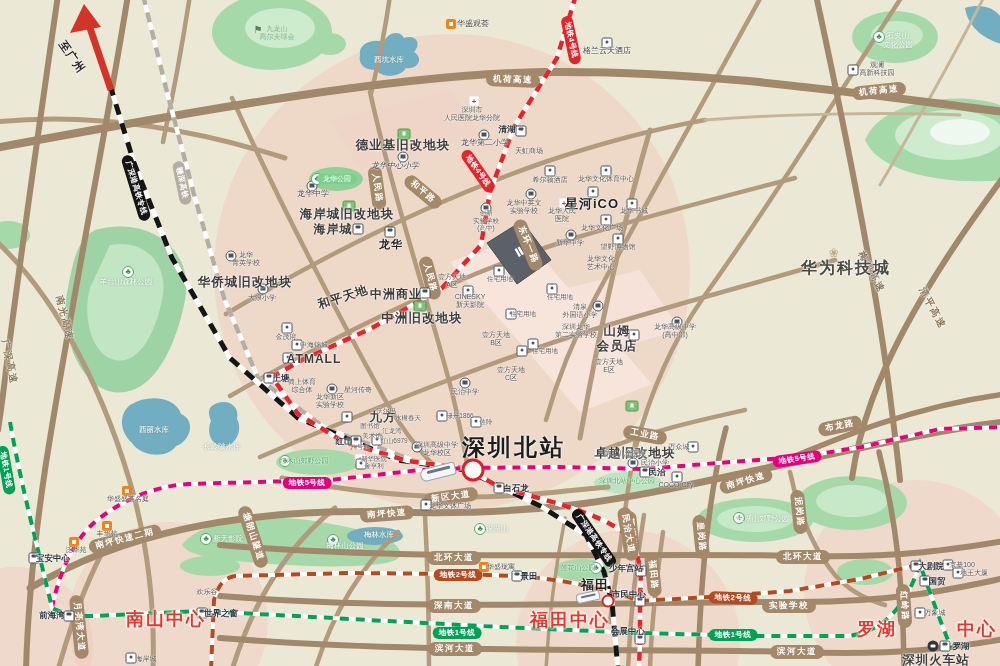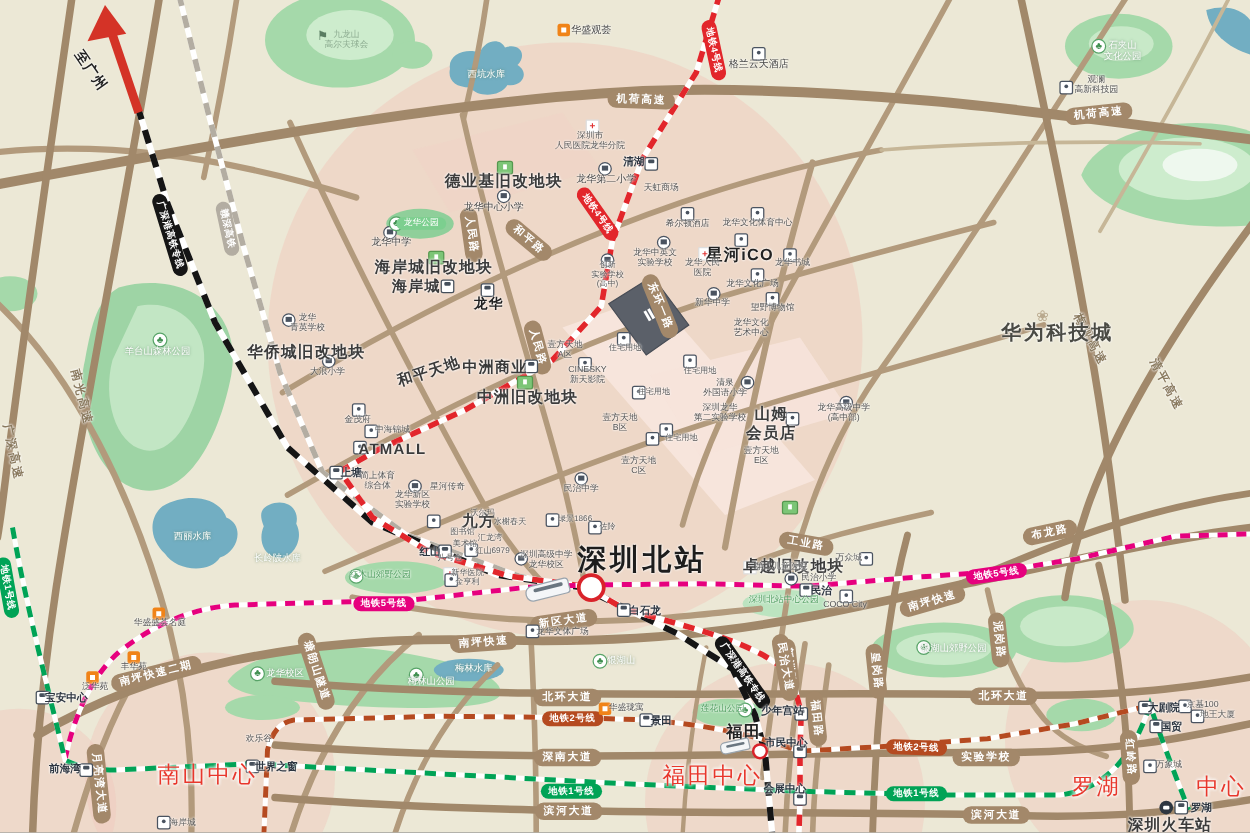--- a/index.html
+++ b/index.html
@@ -10,21 +10,21 @@
     line-height:1.18;color:#474747;font-size:8px;text-shadow:0 0 2px #fff,0 0 2px #fff;z-index:30;}
   .s7{font-size:7px;color:#555;}
   .s65{font-size:6.5px;color:#5a5a5a;}
   .st{font-size:8.5px;font-weight:700;color:#2c3540;}
   .stl{font-size:11px;font-weight:700;color:#222;letter-spacing:1px;}
   .b12{font-size:12px;font-weight:700;color:#3a3a3a;letter-spacing:1px;}
   .b13{font-size:12.5px;font-weight:700;color:#3c3c3c;letter-spacing:1px;}
   .b14{font-size:13px;font-weight:800;color:#222;letter-spacing:1px;}
   .b16{font-size:16px;font-weight:700;color:#4a4a44;letter-spacing:2px;}
   .b24{font-size:23px;font-weight:900;color:#1d1d1d;letter-spacing:3px;}
-  .red{font-size:18px;font-weight:400;color:#e8372c;letter-spacing:2px;
+  .red{font-size:18px;font-weight:700;color:#e8372c;letter-spacing:2px;
     text-shadow:0 0 3px #fff,0 0 3px #fff,0 0 3px #fff;}
   .wt{color:#fff;font-size:7.5px;text-shadow:0 0 2px rgba(90,130,100,.9);}
   .grn{color:#4f9d5f;font-size:7px;}
   .sage{color:#8fae93;font-size:7px;text-shadow:none;}
   .hw{color:#8a7a5f;font-size:9.5px;font-weight:700;letter-spacing:2px;}
   .dest{color:#222;font-size:11px;font-weight:700;letter-spacing:1px;}
   .twr{color:#fff;font-size:12px;font-weight:700;text-shadow:none;letter-spacing:1px;}
   .pillg{background:#7ccf8f;color:#fff;border-radius:7px;padding:1px 6px;font-size:7px;text-shadow:none;}
   .cap{position:absolute;transform:translate(-50%,-50%);background:#a3886a;color:#fff;
     font-size:8.5px;font-weight:700;padding:1px 7px;border-radius:9px;letter-spacing:1.5px;
@@ -255,21 +255,21 @@
       <div class="lab wt" style="left: 898px; top: 41px; position: absolute; transform: translate(-50%, -50%);">石夹山
 文化公园</div>
       <div class="lab s7" style="left: 877px; top: 69px; position: absolute; transform: translate(-50%, -50%);">观澜
 高新科技园</div>
       <div class="lab wt" style="left: 389px; top: 60px; position: absolute; transform: translate(-50%, -50%);">西坑水库</div>
       <div class="lab s7" style="left: 472px; top: 114px; position: absolute; transform: translate(-50%, -50%);">深圳市
 人民医院龙华分院</div>
       <div class="lab" style="left: 485px; top: 143px; position: absolute; transform: translate(-50%, -50%);">龙华第二小学</div>
       <div class="lab s7" style="left: 529px; top: 151px; position: absolute; transform: translate(-50%, -50%);">天虹商场</div>
       <div class="lab b13" style="left: 403px; top: 145px; position: absolute; transform: translate(-50%, -50%);">德业基旧改地块</div>
-      <div class="lab" style="left: 395px; top: 166px; position: absolute; transform: translate(-50%, -50%);">龙华中心小学</div>
+      <div class="lab" style="left: 395px; top: 166px; position: absolute; transform: translate(-50%, -50%); font-style: italic;">龙华中心小学</div>
       <div class="lab s7" style="left: 550px; top: 180px; position: absolute; transform: translate(-50%, -50%);">希尔顿酒店</div>
       <div class="lab s7" style="left: 606px; top: 179px; position: absolute; transform: translate(-50%, -50%);">龙华文化体育中心</div>
       <div class="lab b14" style="left: 592px; top: 204px; position: absolute; transform: translate(-50%, -50%);">星河iCO</div>
       <div class="lab s7" style="left: 634px; top: 211px; position: absolute; transform: translate(-50%, -50%);">龙华书城</div>
       <div class="lab s7" style="left: 524px; top: 207px; position: absolute; transform: translate(-50%, -50%);">龙华中英文
 实验学校</div>
       <div class="lab s7" style="left: 562px; top: 215px; position: absolute; transform: translate(-50%, -50%);">龙华人民
 医院</div>
       <div class="lab s7" style="left: 602px; top: 228px; position: absolute; transform: translate(-50%, -50%);">龙华文化广场</div>
       <div class="lab s7" style="left: 570px; top: 243px; position: absolute; transform: translate(-50%, -50%);">新华中学</div>
@@ -339,21 +339,21 @@
       <div class="lab b13" style="left: 635px; top: 417px; position: absolute; transform: translate(-50%, -50%); margin-top: 36px;">卓越旧改地块</div>
       <div class="lab s7" style="left: 679px; top: 447px; position: absolute; transform: translate(-50%, -50%);">万众城</div>
       <div class="lab s7" style="left: 625px; top: 454px; position: absolute; transform: translate(-50%, -50%);">第二儿童医院</div>
       <div class="lab s7" style="left: 655px; top: 463px; position: absolute; transform: translate(-50%, -50%);">民治小学</div>
       <div class="lab s7" style="left: 676px; top: 485px; position: absolute; transform: translate(-50%, -50%);">COCO City</div>
       <div class="lab s7" style="left: 450px; top: 506px; position: absolute; transform: translate(-50%, -50%);">龙华文体广场</div>
       <div class="lab grn" style="left: 627px; top: 481px; position: absolute; transform: translate(-50%, -50%);">深圳北站中心公园</div>
       <div class="lab b16" style="left: 846px; top: 268px; position: absolute; transform: translate(-50%, -50%);">华为科技城</div>
       <div class="lab wt" style="left: 379px; top: 535px; position: absolute; transform: translate(-50%, -50%);">梅林水库</div>
       <div class="lab wt" style="left: 345px; top: 546px; position: absolute; transform: translate(-50%, -50%);">梅林山公园</div>
-      <div class="lab wt" style="left: 228px; top: 539px; position: absolute; transform: translate(-50%, -50%);">龙华校区</div>
+      <div class="lab wt" style="left: 228px; top: 539px; position: absolute; transform: translate(-50%, -50%);">新天影院</div>
       <div class="lab wt" style="left: 497px; top: 529px; position: absolute; transform: translate(-50%, -50%);">银湖山</div>
       <div class="lab s7" style="left: 501px; top: 567px; position: absolute; transform: translate(-50%, -50%);">华盛珑寓</div>
       <div class="lab wt" style="left: 763px; top: 519px; position: absolute; transform: translate(-50%, -50%);">银湖山郊野公园</div>
       <div class="lab s7" style="left: 207px; top: 592px; position: absolute; transform: translate(-50%, -50%);">欢乐谷</div>
       <div class="lab s7" style="left: 146px; top: 659px; position: absolute; transform: translate(-50%, -50%);">海岸城</div>
       <div class="lab wt" style="left: 154px; top: 430px; position: absolute; transform: translate(-50%, -50%);">西丽水库</div>
       <div class="lab wt" style="left: 222px; top: 447px; position: absolute; transform: translate(-50%, -50%);">长岭陂水库</div>
       <div class="lab grn" style="left: 304px; top: 461px; position: absolute; transform: translate(-50%, -50%);">红木山郊野公园</div>
       <div class="lab s7" style="left: 128px; top: 499px; position: absolute; transform: translate(-50%, -50%);">华盛盛荟名庭</div>
       <div class="lab s7" style="left: 107px; top: 534px; position: absolute; transform: translate(-50%, -50%);">丰华苑</div>

